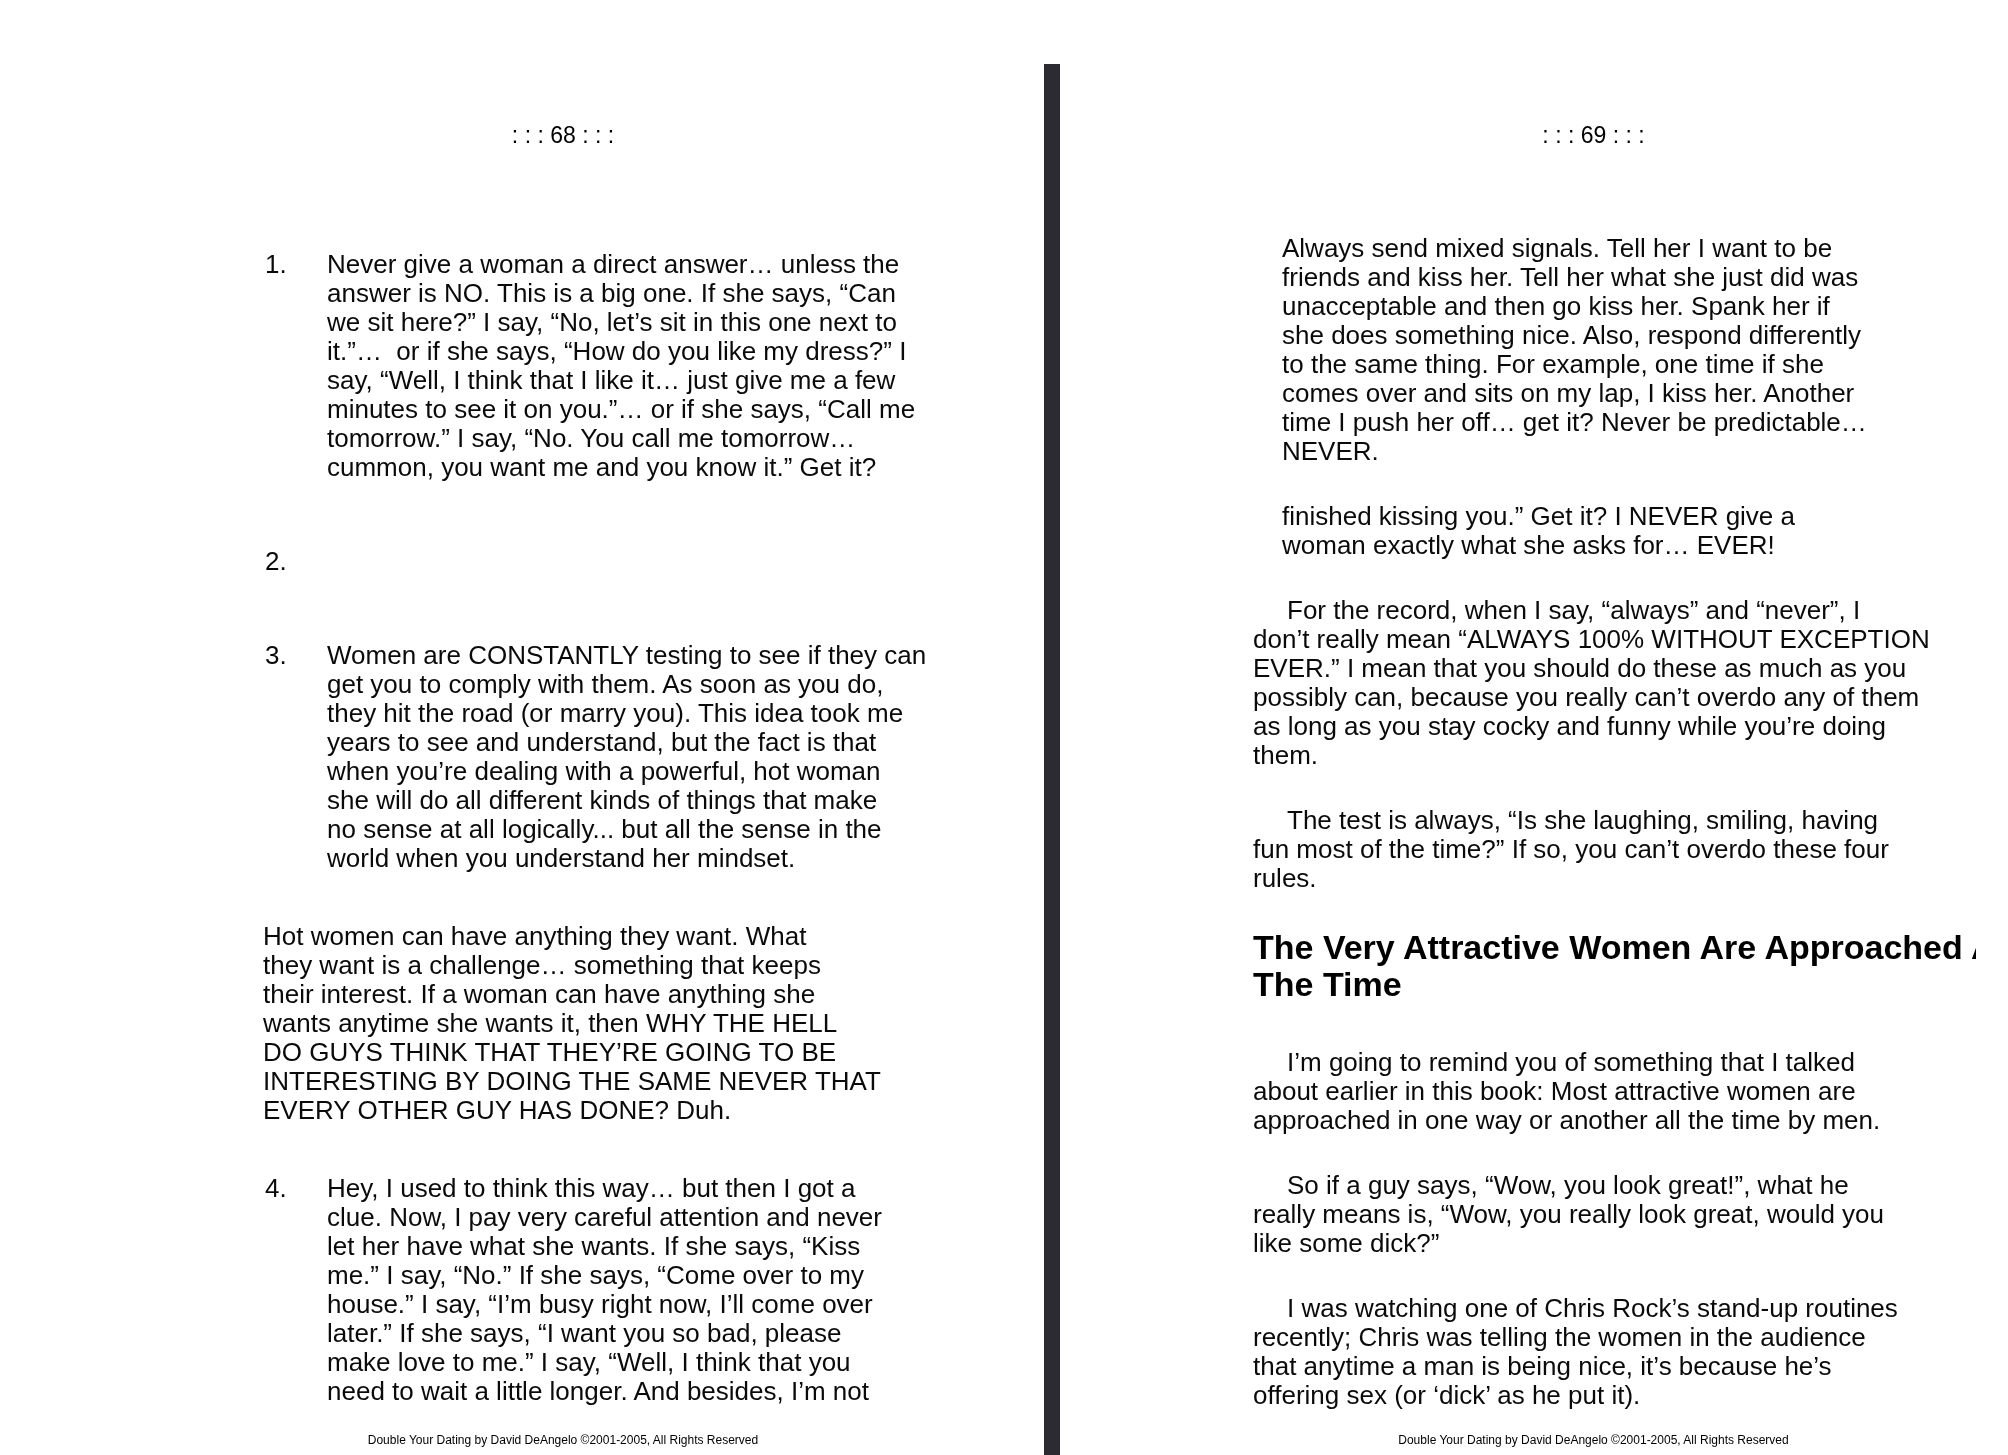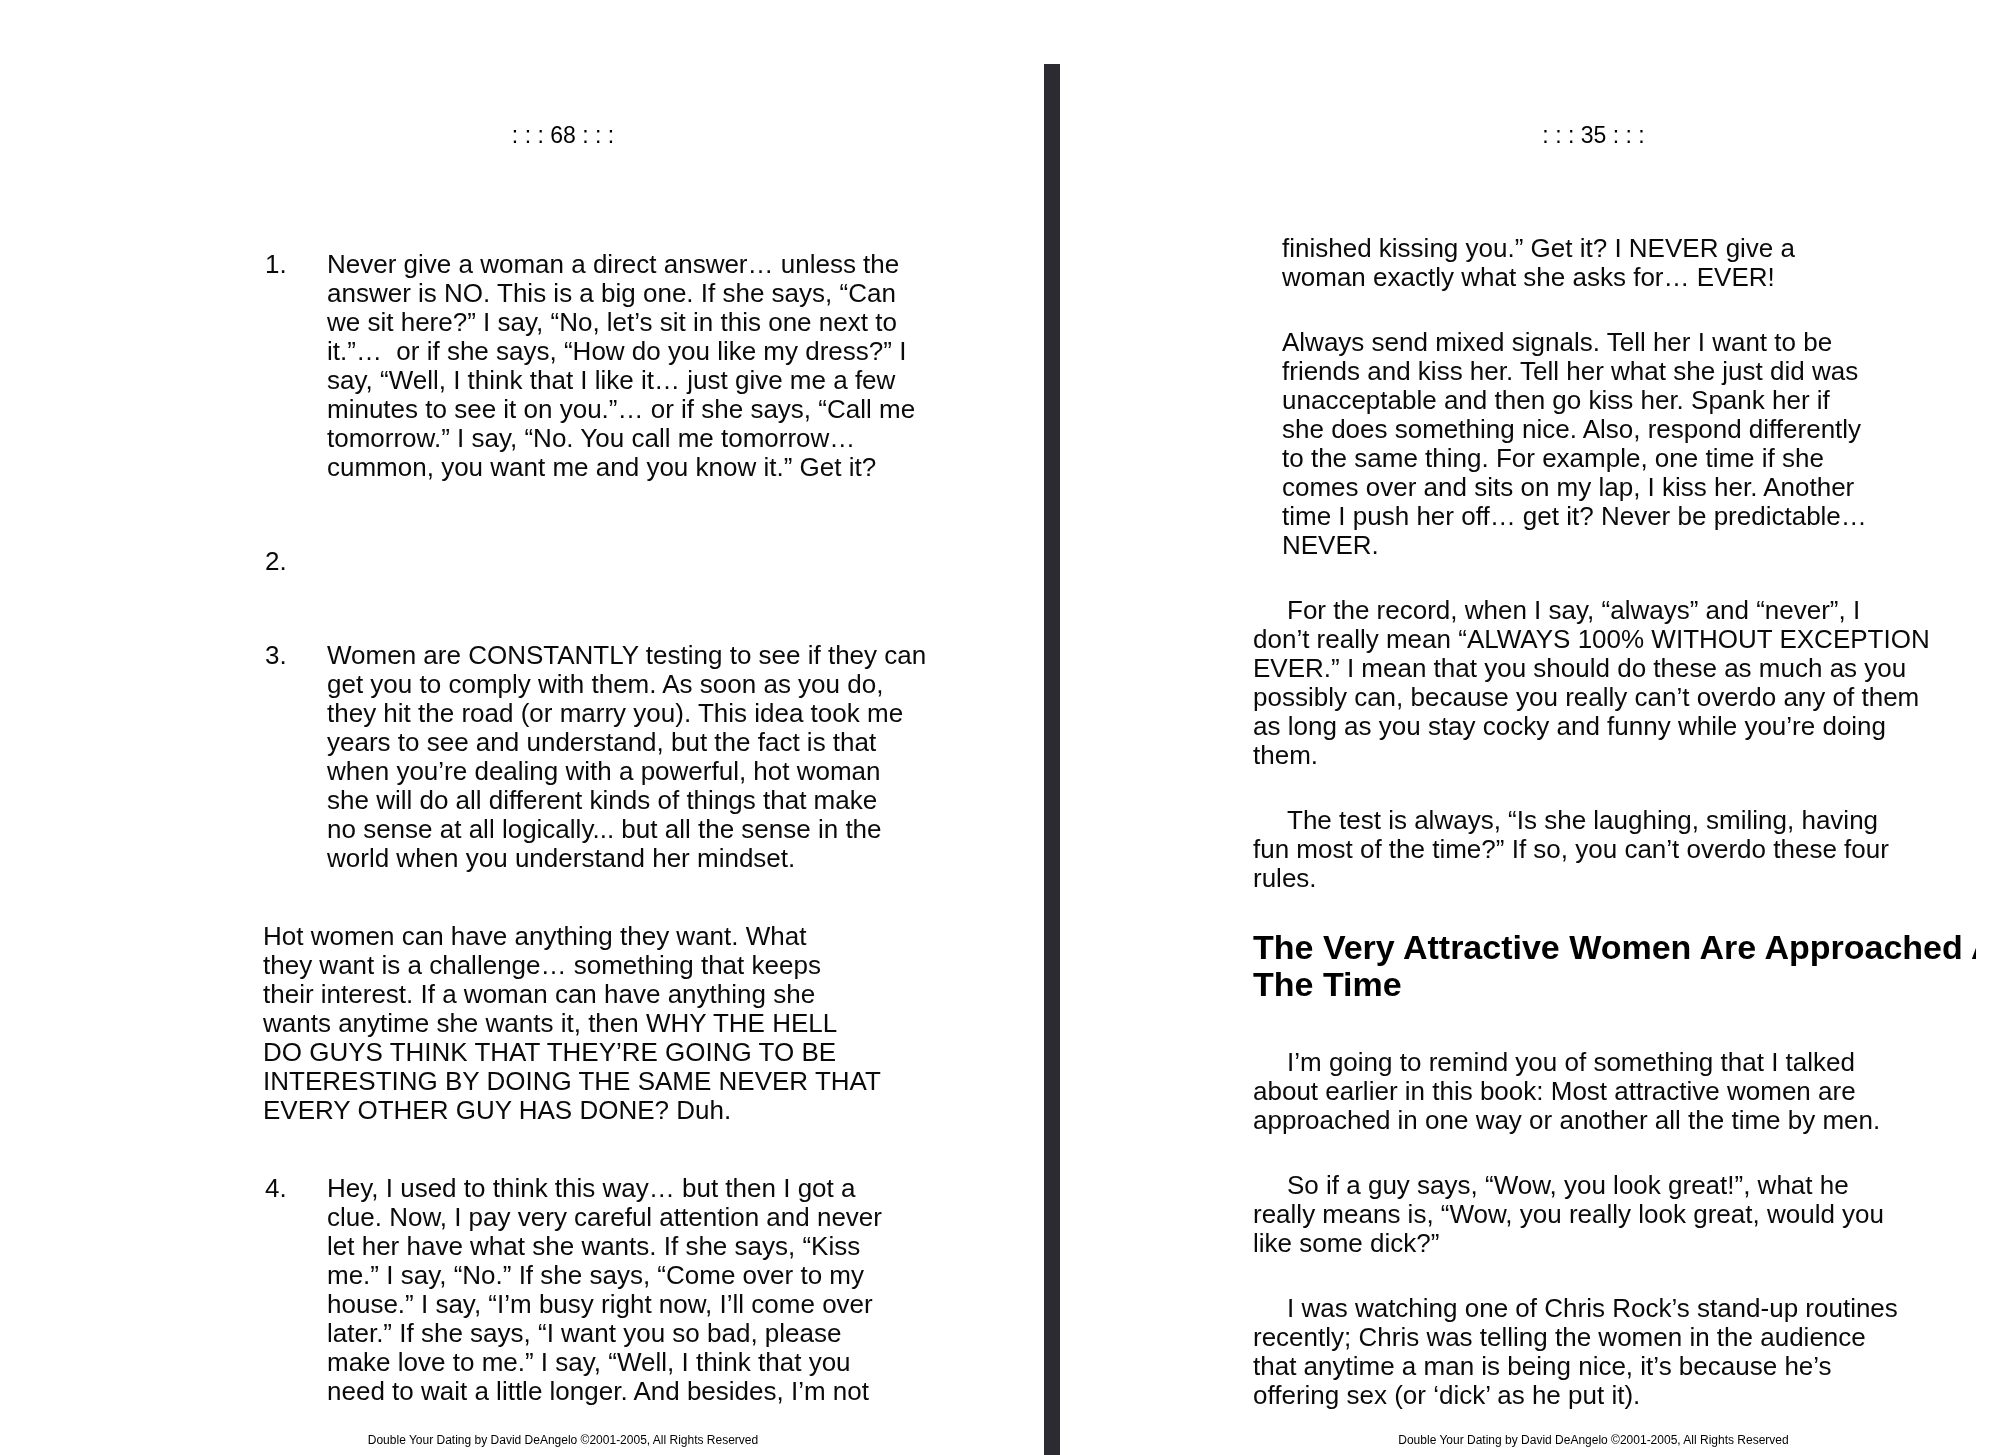--- a/index.html
+++ b/index.html
@@ -128,33 +128,33 @@
 need to wait a little longer. And besides, I’m not</span>
       </div>
     </div>
 
     <div class="page-footer">Double Your Dating by David DeAngelo ©2001-2005, All Rights Reserved</div>
   </section>
 
   <div class="divider"></div>
 
   <section class="page page-right">
-    <div class="page-header">: : : 35 : : :</div>
+    <div class="page-header">: : : 69 : : :</div>
 
     <div class="content">
-      <div class="cont-block txt">finished kissing you.” Get it? I NEVER give a
-woman exactly what she asks for… EVER!</div>
       <div class="cont-block txt">Always send mixed signals. Tell her I want to be
 friends and kiss her. Tell her what she just did was
 unacceptable and then go kiss her. Spank her if
 she does something nice. Also, respond differently
 to the same thing. For example, one time if she
 comes over and sits on my lap, I kiss her. Another
 time I push her off… get it? Never be predictable…
 NEVER.</div>
+      <div class="cont-block txt">finished kissing you.” Get it? I NEVER give a
+woman exactly what she asks for… EVER!</div>
 
       <div class="para txt">For the record, when I say, “always” and “never”, I
 don’t really mean “ALWAYS 100% WITHOUT EXCEPTION
 EVER.” I mean that you should do these as much as you
 possibly can, because you really can’t overdo any of them
 as long as you stay cocky and funny while you’re doing
 them.</div>
       <div class="para txt">The test is always, “Is she laughing, smiling, having
 fun most of the time?” If so, you can’t overdo these four
 rules.</div>

